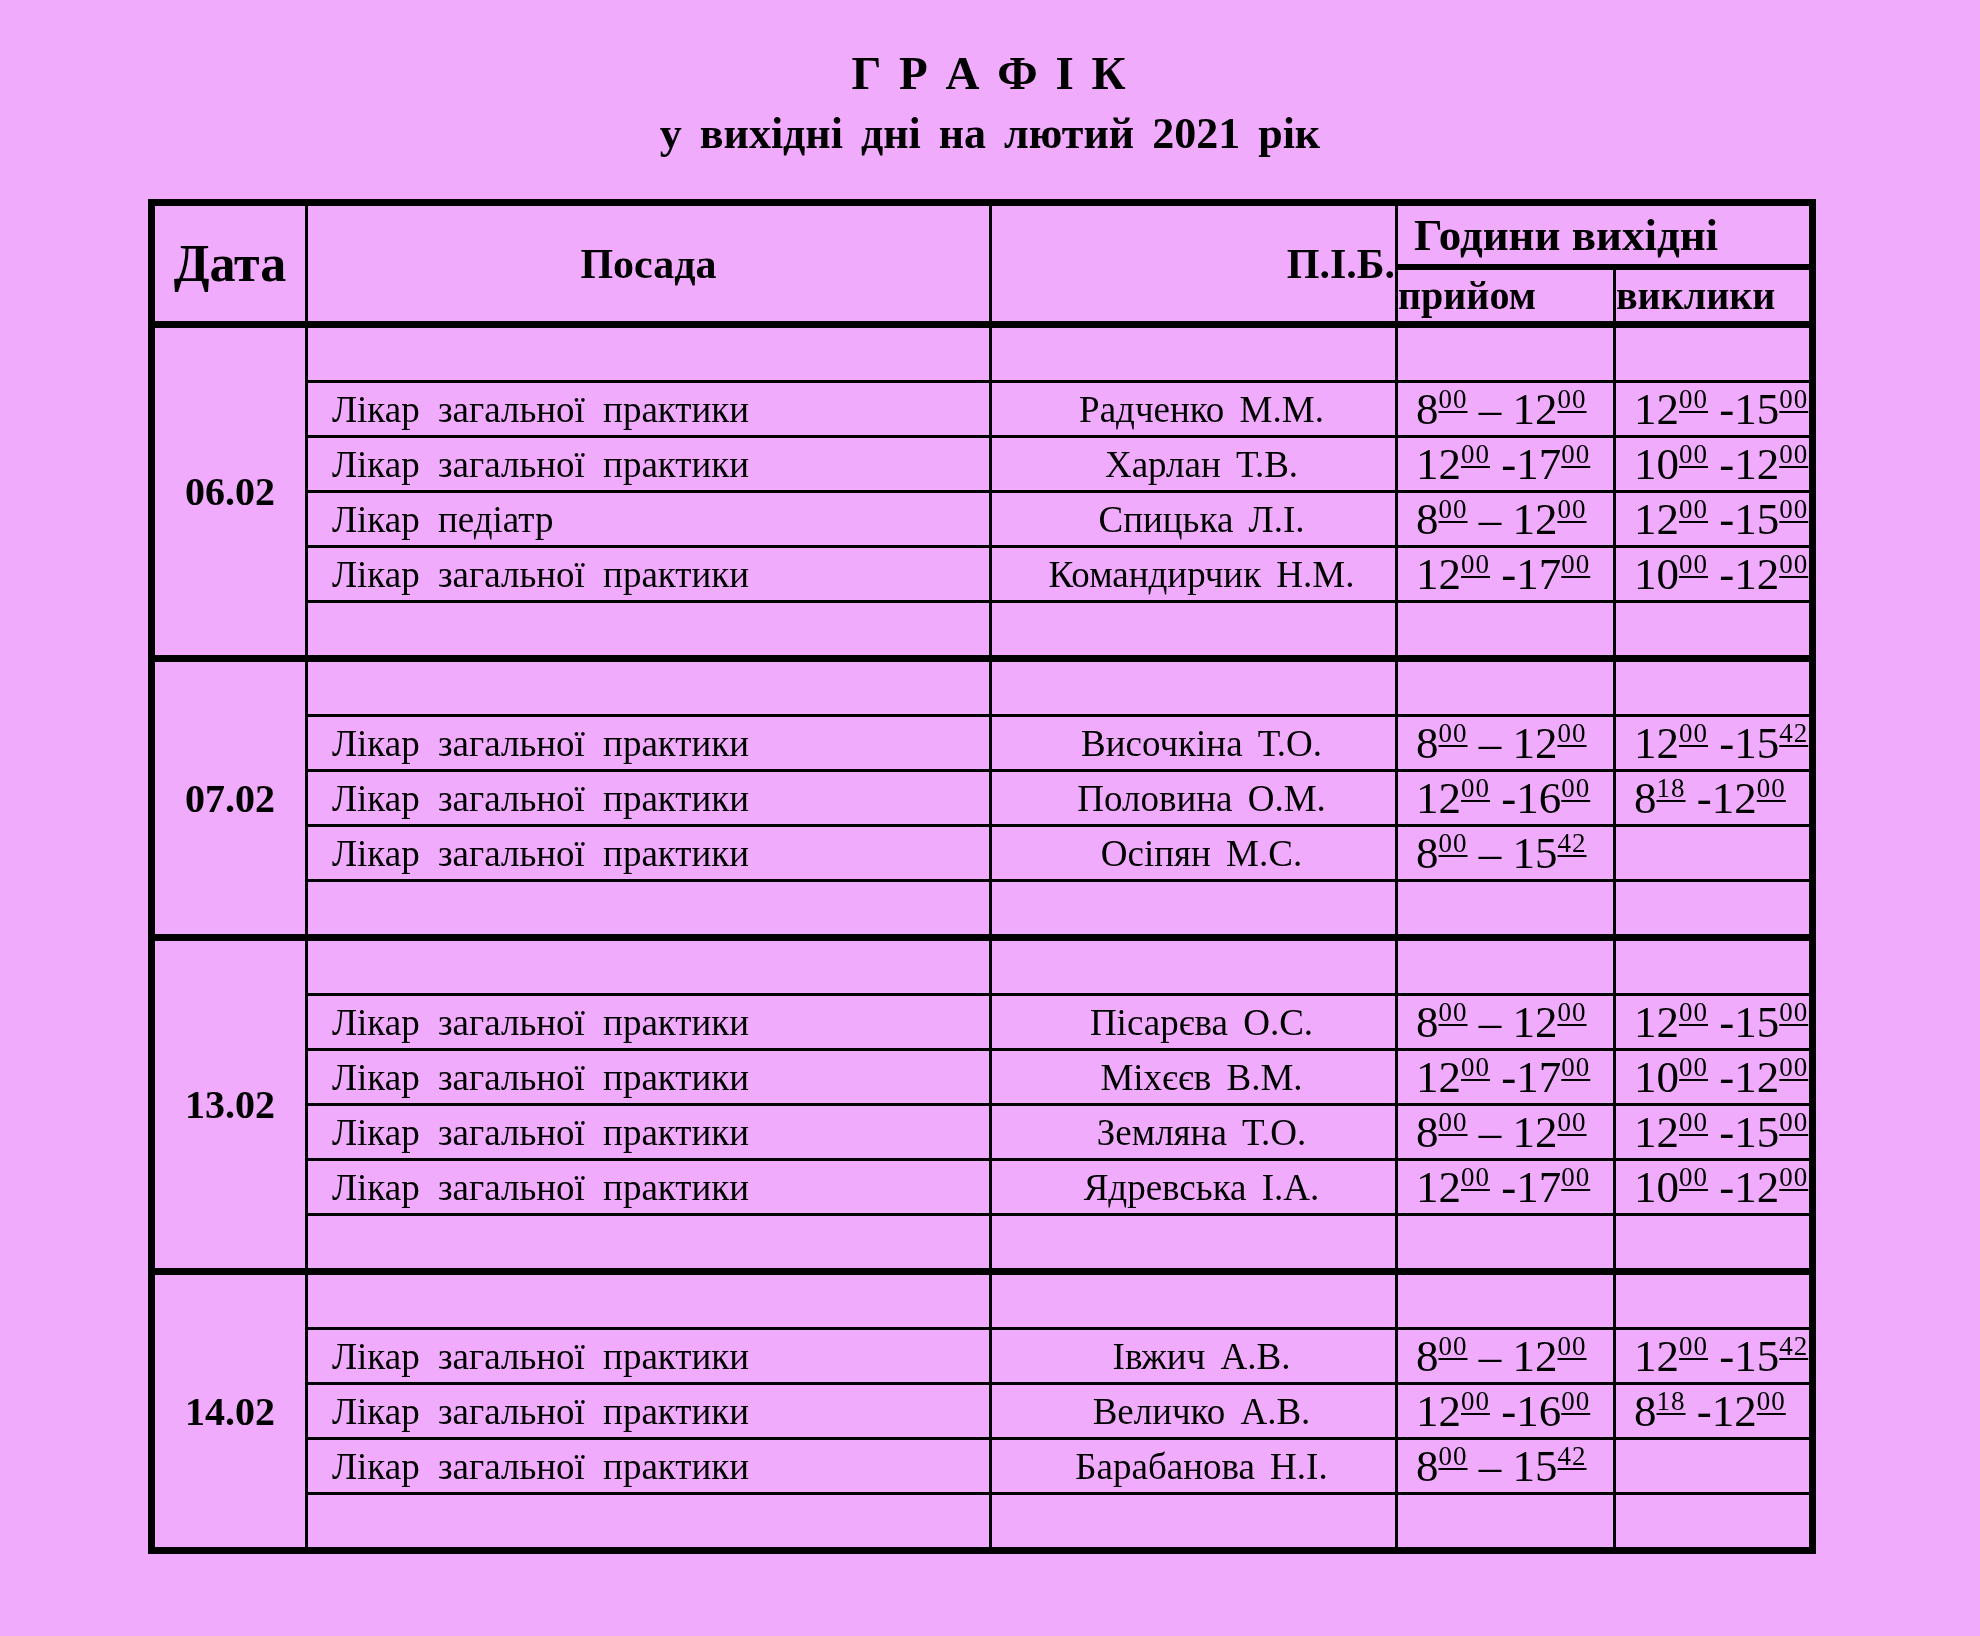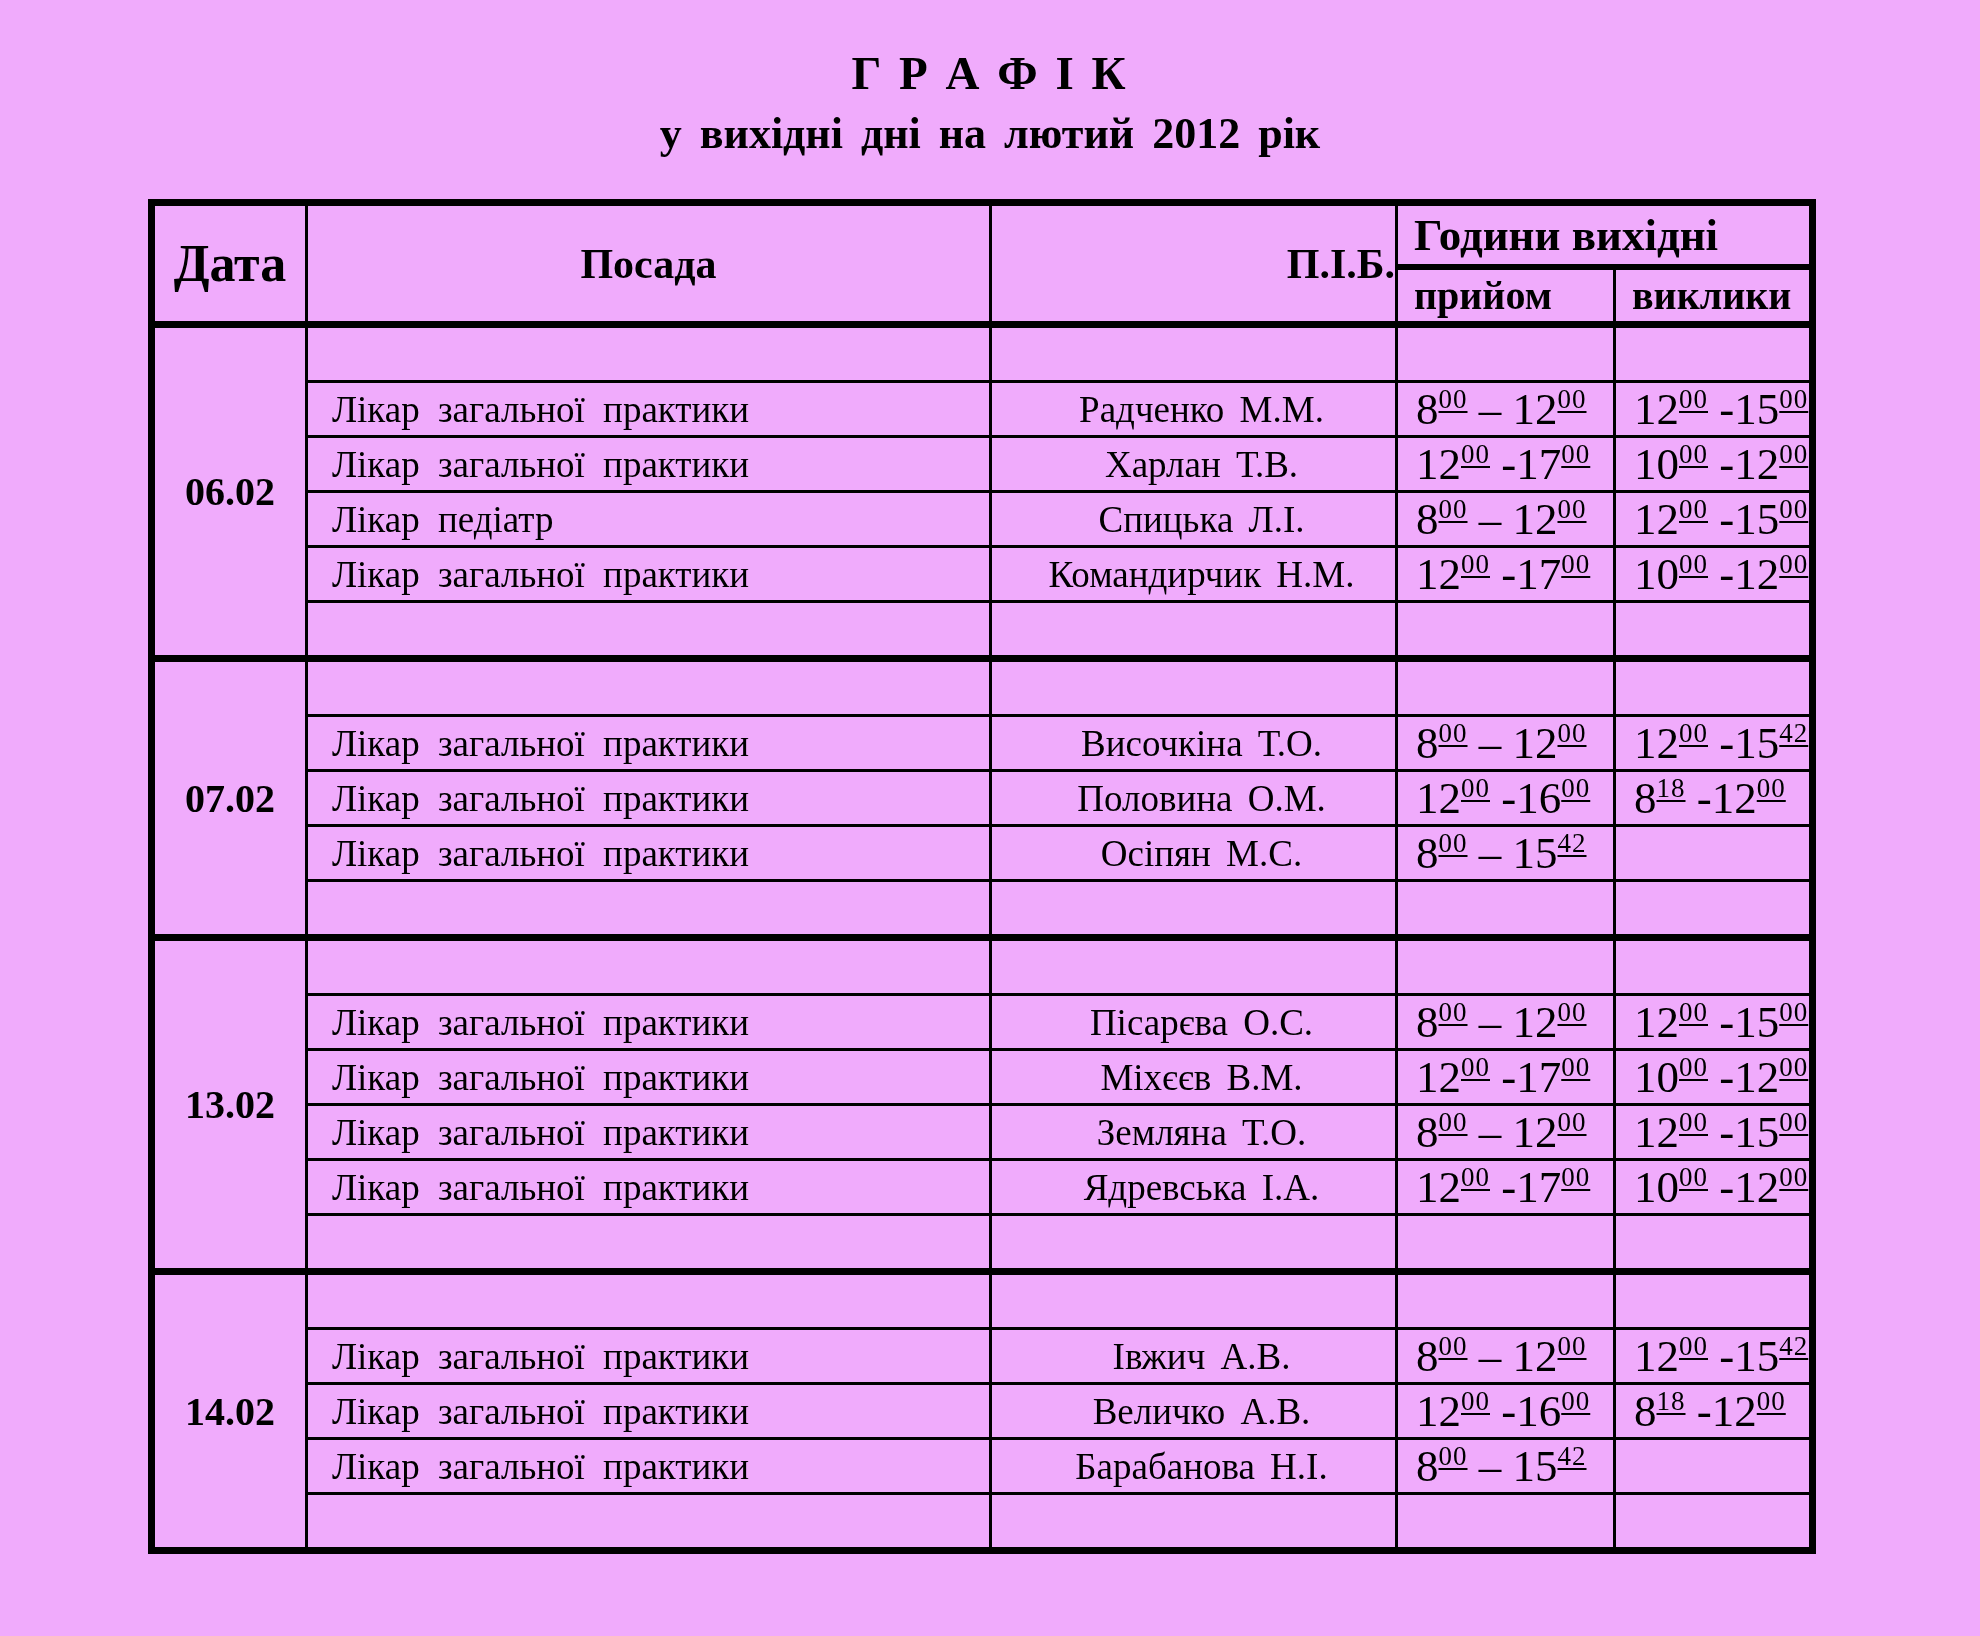--- a/index.html
+++ b/index.html
@@ -31,21 +31,21 @@
     white-space: nowrap;
     padding: 0;
   }
   thead th { font-weight: bold; border-bottom-width: 6px; }
   thead tr.hr1 { height: 64px; }
   thead tr.hr2 { height: 58px; }
   .h-date { text-align: center; font-size: 52px; }
   .h-pos  { text-align: center; font-size: 42px; }
   .h-name { text-align: right; padding-left: 18px; font-size: 42px; }
   .h-hours{ text-align: left; padding-left: 16px; font-size: 45px; }
-  .h-rec, .h-calls { text-align: left; padding-left: 16px; font-size: 40px; }
+  .h-rec, .h-calls { text-align: left; font-size: 40px; }
 
   tbody tr { height: 52px; }
   tbody tr.spacer { height: 57px; }
   tbody tr.group-top td { border-top: 7px solid #000; }
   .date-cell { font-weight: bold; font-size: 40px; text-align: center; }
   .pos-cell  { font-size: 37px; text-align: left; padding-left: 24px; word-spacing: 9px; }
   .name-cell { font-size: 37px; text-align: center; padding-left: 16px; word-spacing: 6px; }
   .time-cell { font-size: 45px; text-align: left; padding-left: 18px; }
   .ts {
     font-size: 0.60em;
@@ -56,21 +56,21 @@
     letter-spacing: 1px;
   }
 </style>
 </head>
 <body>
 
 <div class="page">
 
   <div class="title-block">
     <div class="t1">Г Р А Ф І К</div>
-    <div class="t3">у вихідні дні на лютий 2012 рік</div>
+    <div class="t3">у вихідні дні на лютий 2021 рік</div>
   </div>
 
   <table class="schedule">
     <colgroup>
       <col style="width:155px">
       <col style="width:684px">
       <col style="width:406px">
       <col style="width:218px">
       <col style="width:198px">
     </colgroup>

